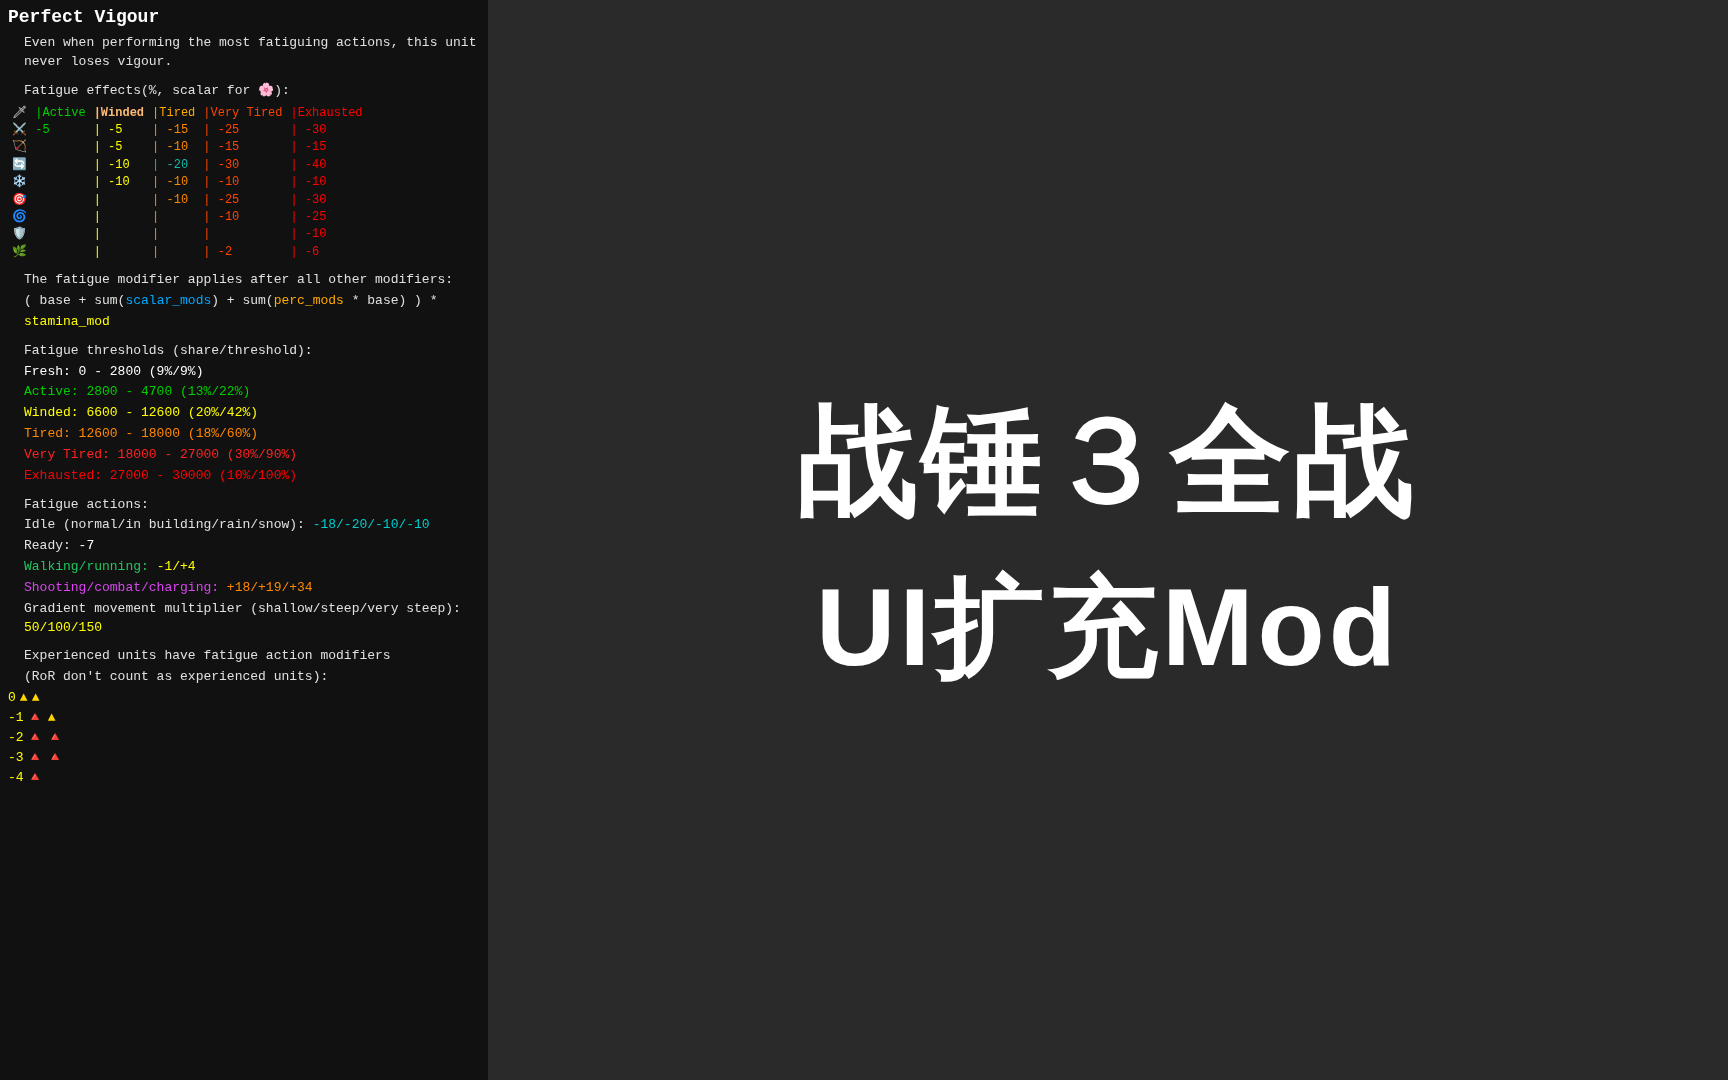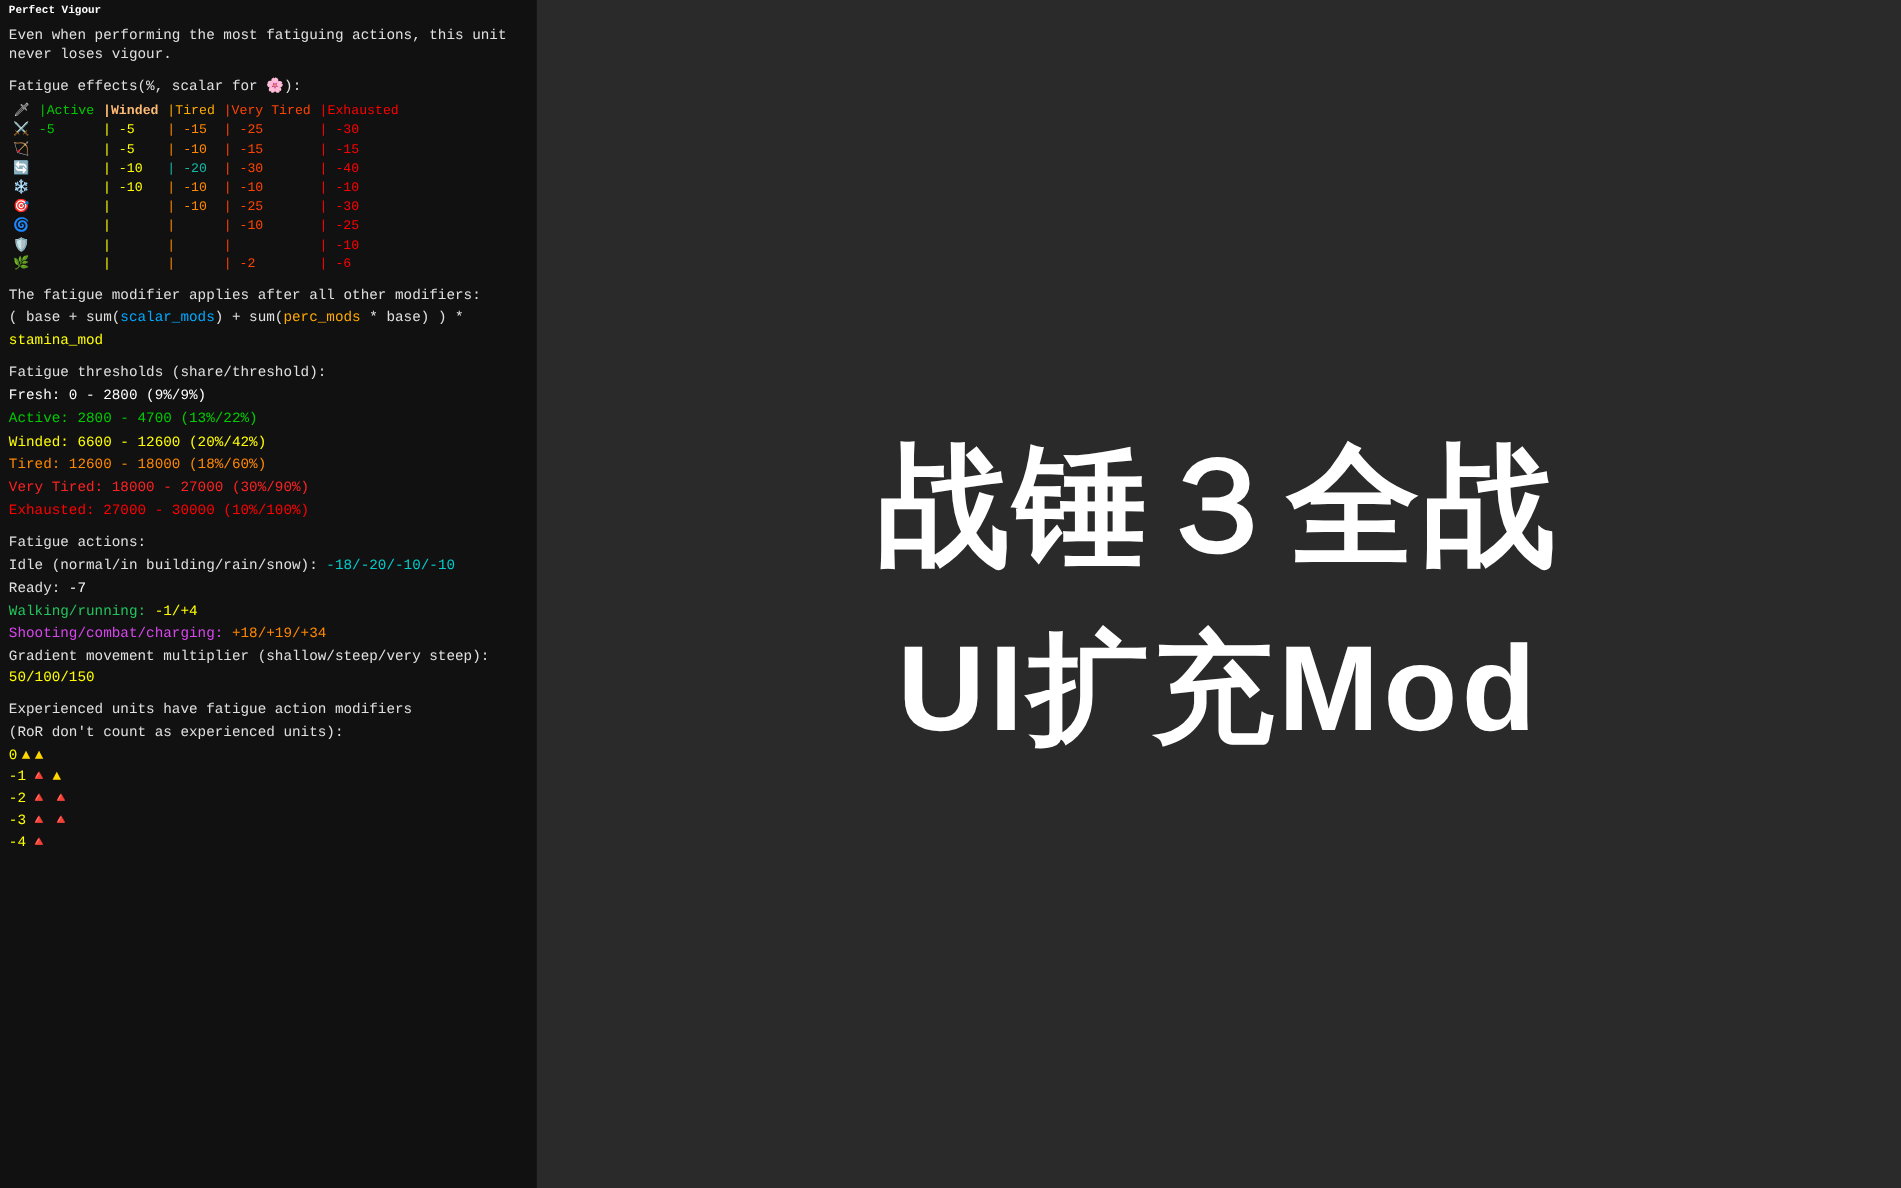--- a/index.html
+++ b/index.html
@@ -44,29 +44,29 @@
       font-size: 110px;
       font-weight: bold;
       font-family: sans-serif;
       letter-spacing: 4px;
       line-height: 1.1;
       text-align: center;
       margin-top: 40px;
     }
 
     .title {
-      font-size: 10px;
+      font-size: 18px;
       font-weight: bold;
       color: #ffffff;
       margin-bottom: 4px;
     }
     .section {
       margin-bottom: 10px;
     }
-    p { margin-bottom: 2px; }
+    p { margin-bottom: 2px; margin-left: 16px; }
 
     table.fatigue-table {
       border-collapse: collapse;
       font-size: 12px;
       margin: 4px 0;
     }
     table.fatigue-table td {
       padding: 0 4px;
       white-space: nowrap;
     }

